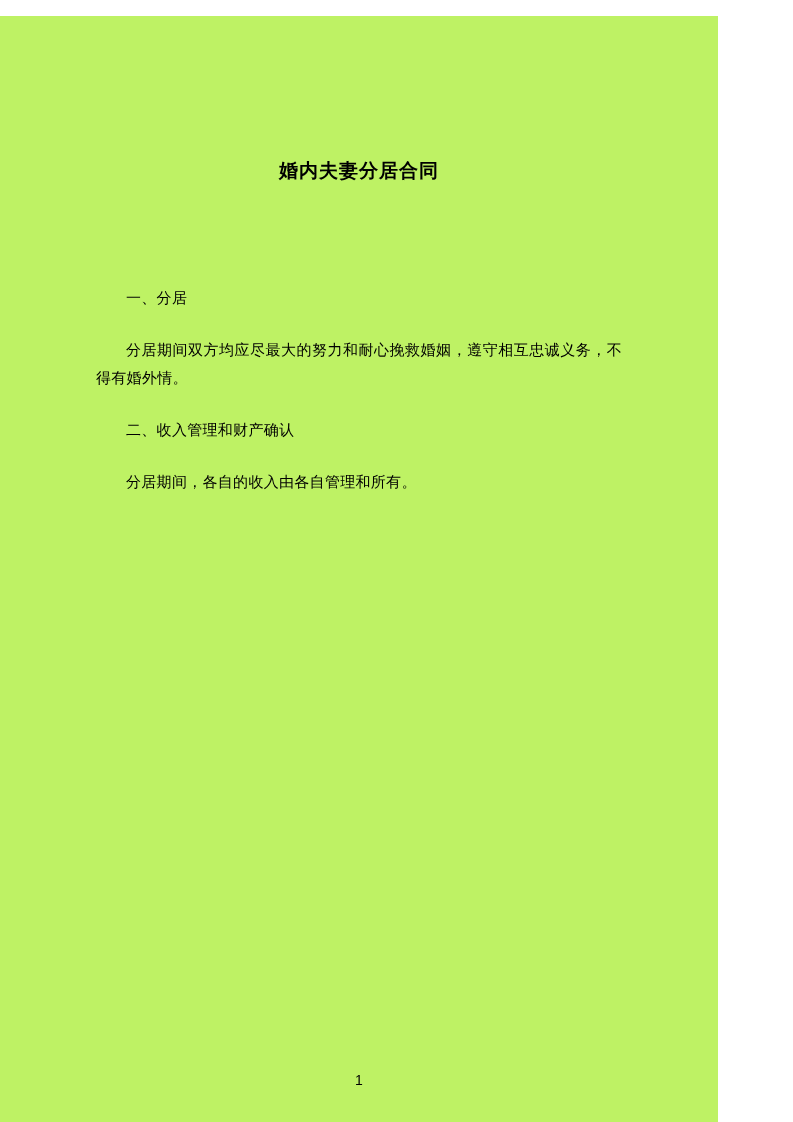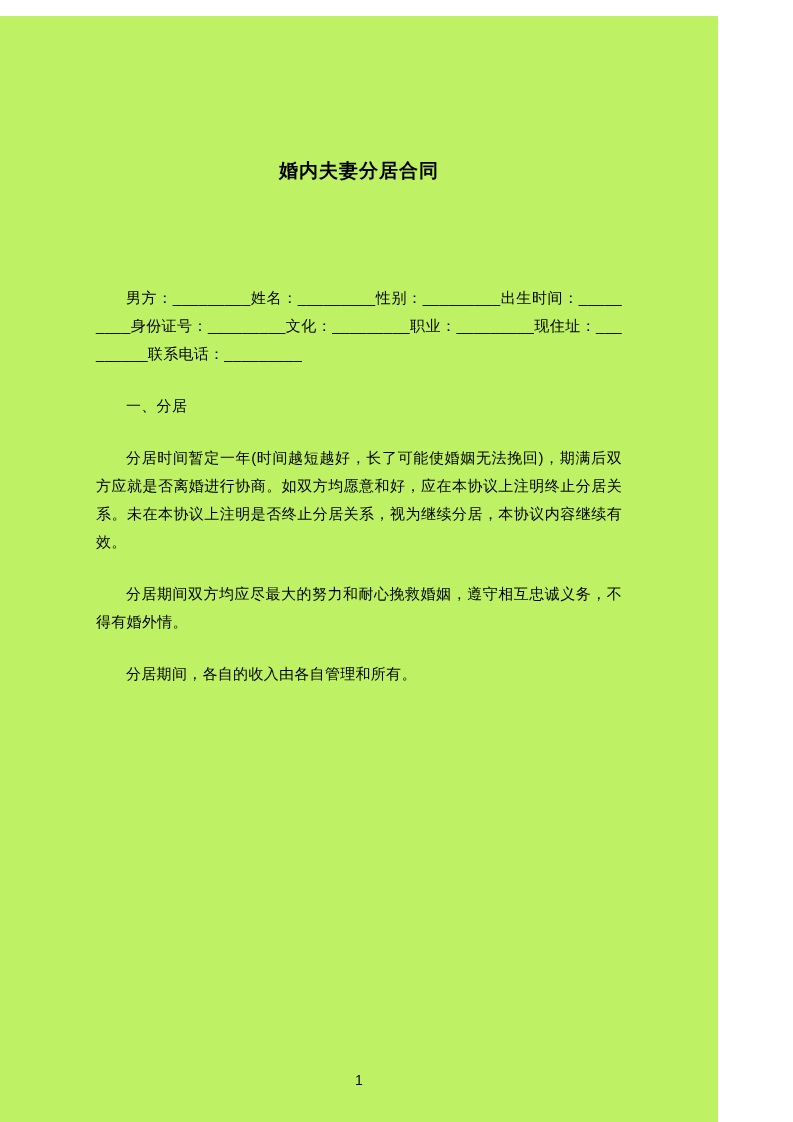--- a/index.html
+++ b/index.html
@@ -50,29 +50,28 @@
     color: #000000;
   }
 </style>
 </head>
 <body>
 
 <div class="page">
 
   <h1 class="doc-title">婚内夫妻分居合同</h1>
 
-  <p class="para">男方：_________姓名：_________性别：_________出生时间：_________身份证号：_________文化：_________职业：_________现住址：_________联系电话：_________</p>
 
 
 
   <p class="para heading">一、分居</p>
 
 
-  <p class="para">分居时间暂定一年(时间越短越好，长了可能使婚姻无法挽回)，期满后双方应就是否离婚进行协商。如双方均愿意和好，应在本协议上注明终止分居关系。未在本协议上注明是否终止分居关系，视为继续分居，本协议内容继续有效。</p>
 
   <p class="para">分居期间双方均应尽最大的努力和耐心挽救婚姻，遵守相互忠诚义务，不得有婚外情。</p>
 
+  <p class="para heading">二、收入管理和财产确认</p>
 
   <p class="para">分居期间，各自的收入由各自管理和所有。</p>
 
   <div class="page-number">1</div>
 
 </div>
 
 </body></html>

